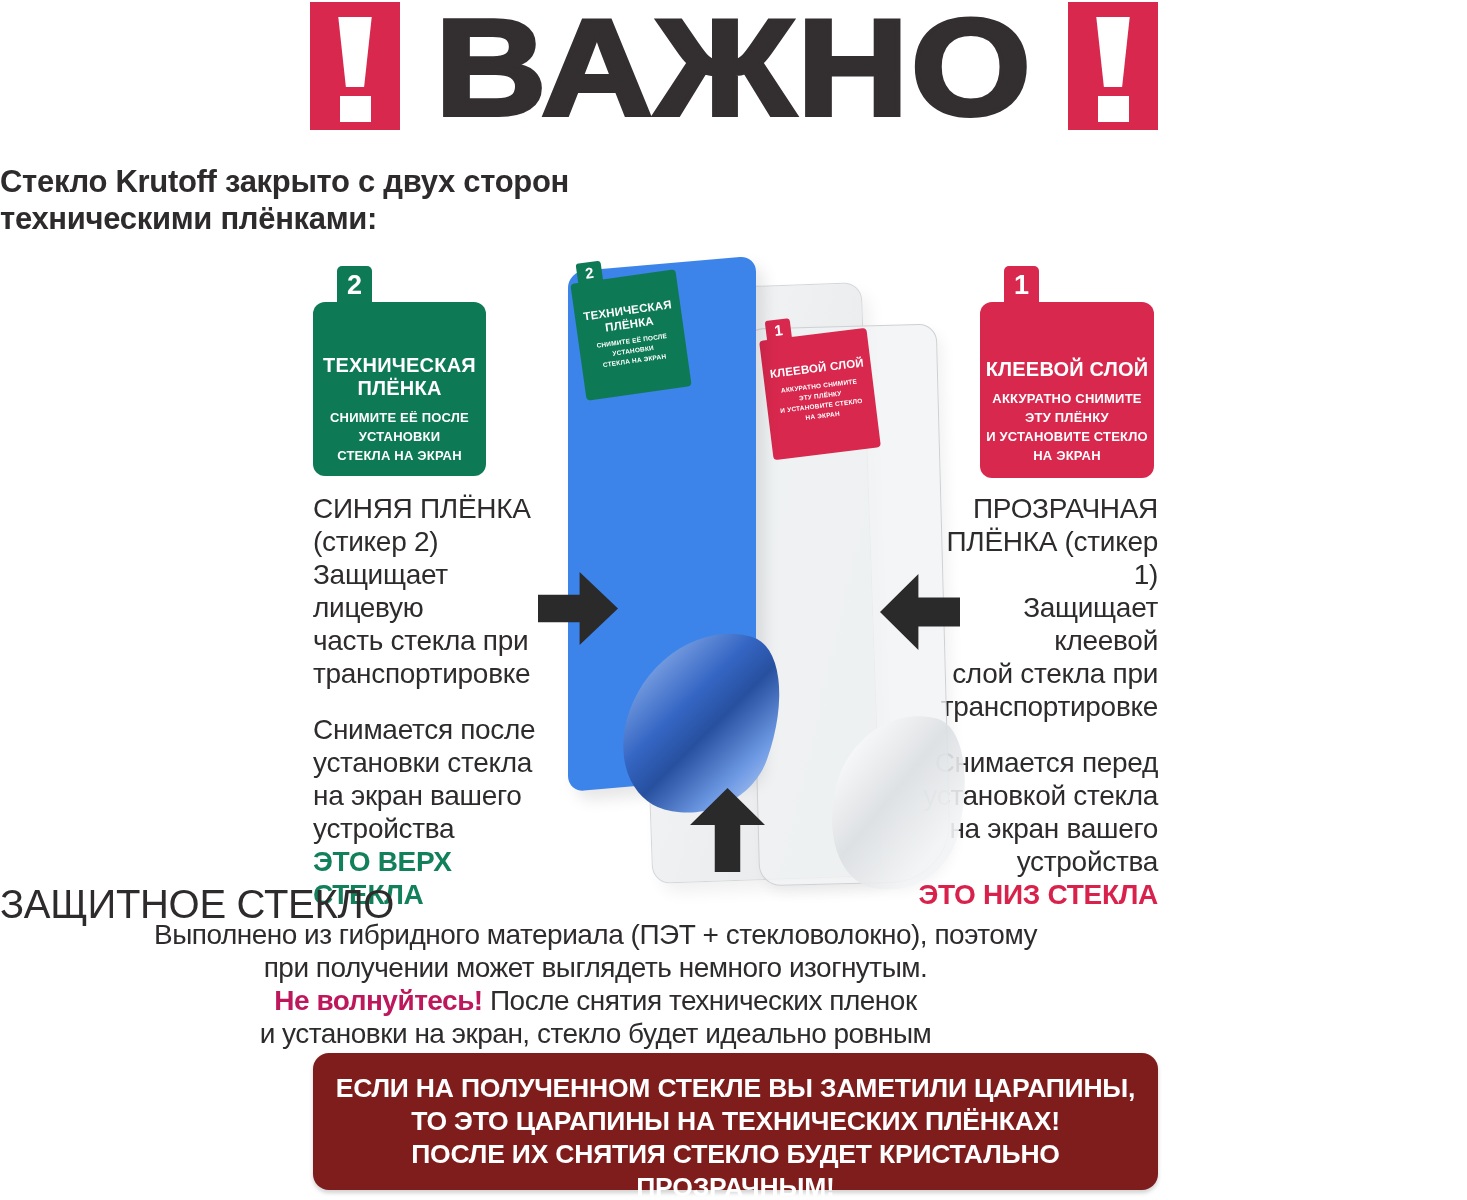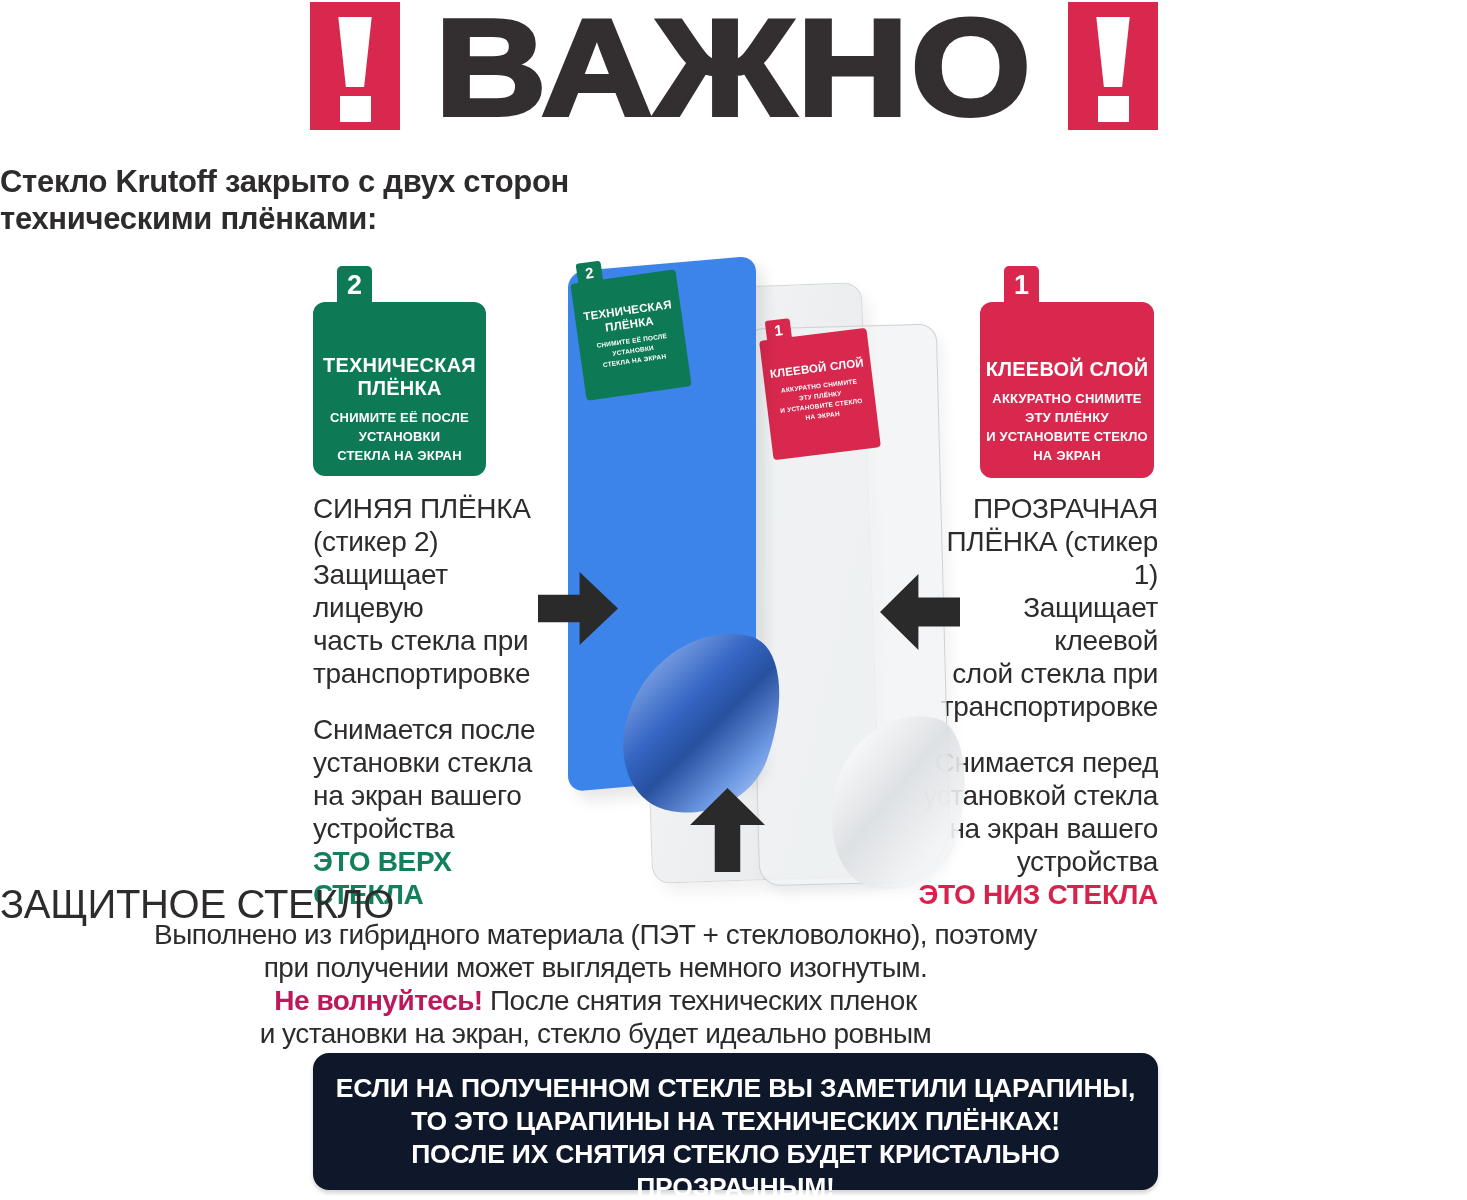--- a/index.html
+++ b/index.html
@@ -87,21 +87,21 @@
 
   
   .glass-heading{position:absolute;left:0;top:882px;width:100%;text-align:left;
     font-size:40px;font-weight:normal;color:#2e2b2c;letter-spacing:-0.3px;}
   .glass-par{position:absolute;left:0;top:918px;width:100%;text-align:center;
     font-size:28px;line-height:33px;color:#2e2b2c;letter-spacing:-0.5px;}
   .glass-par .hl{font-weight:bold;color:#be185d;}
 
   
   .banner{position:absolute;left:313px;top:1053px;width:845px;height:137px;
-    border-radius:16px;background:#0f172a;color:#ffffff;text-align:center;
+    border-radius:16px;background:#7f1d1d;color:#ffffff;text-align:center;
     font-weight:bold;font-size:26.5px;line-height:33px;letter-spacing:-0.2px;
     box-sizing:border-box;padding-top:19px;box-shadow:0 3px 4px rgba(0,0,0,0.18);}
 </style>
 </head>
 <body>
 
 <div class="canvas">
 
   <div class="excl-box excl-left">
     <div class="excl-bar"></div>

